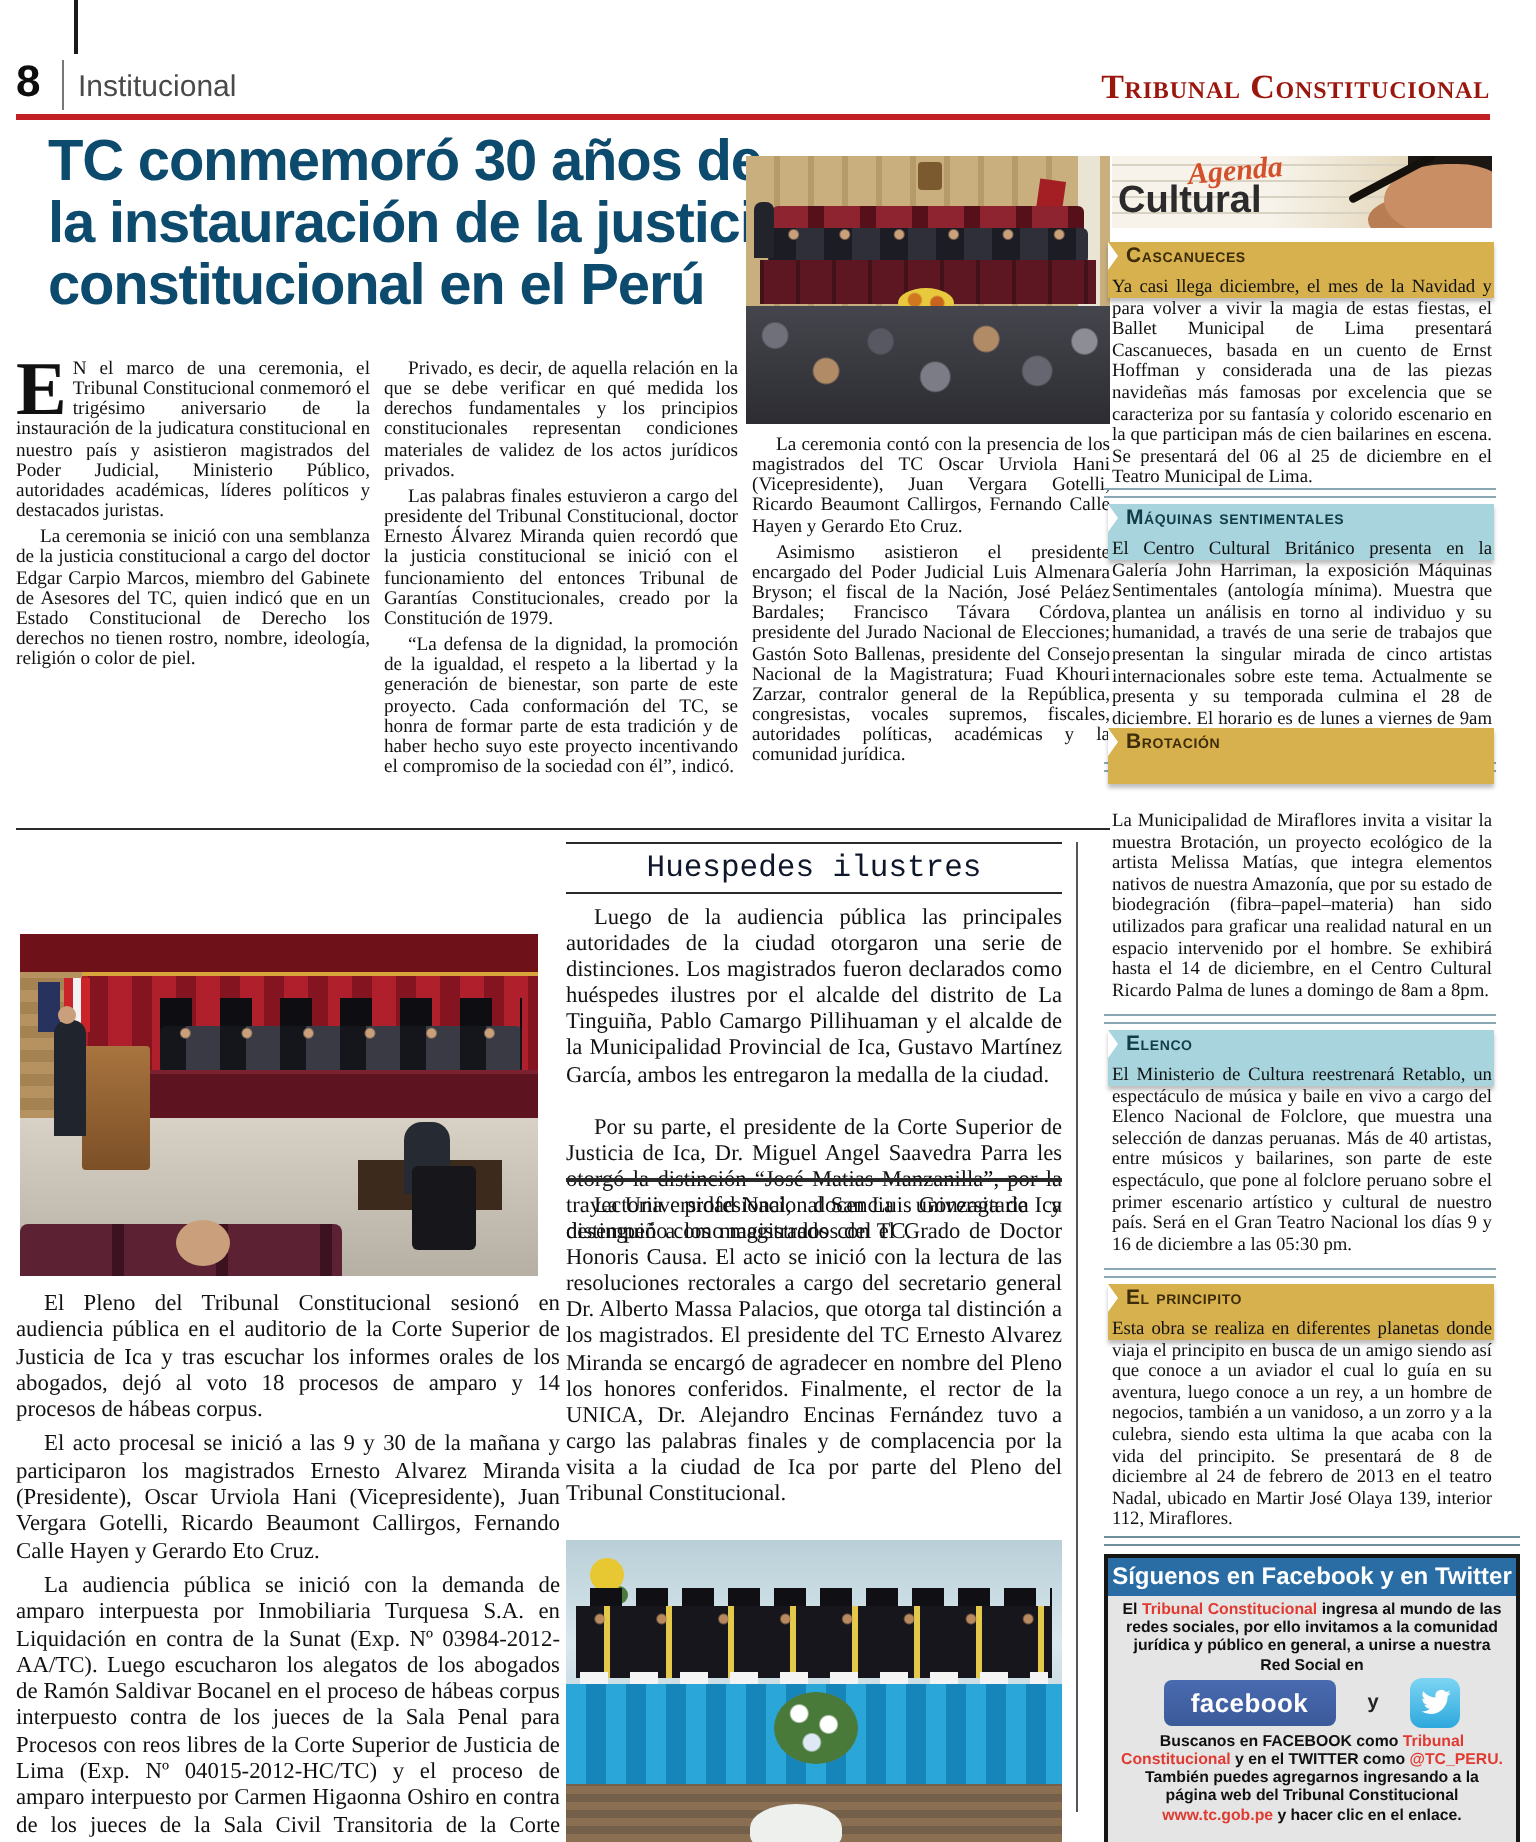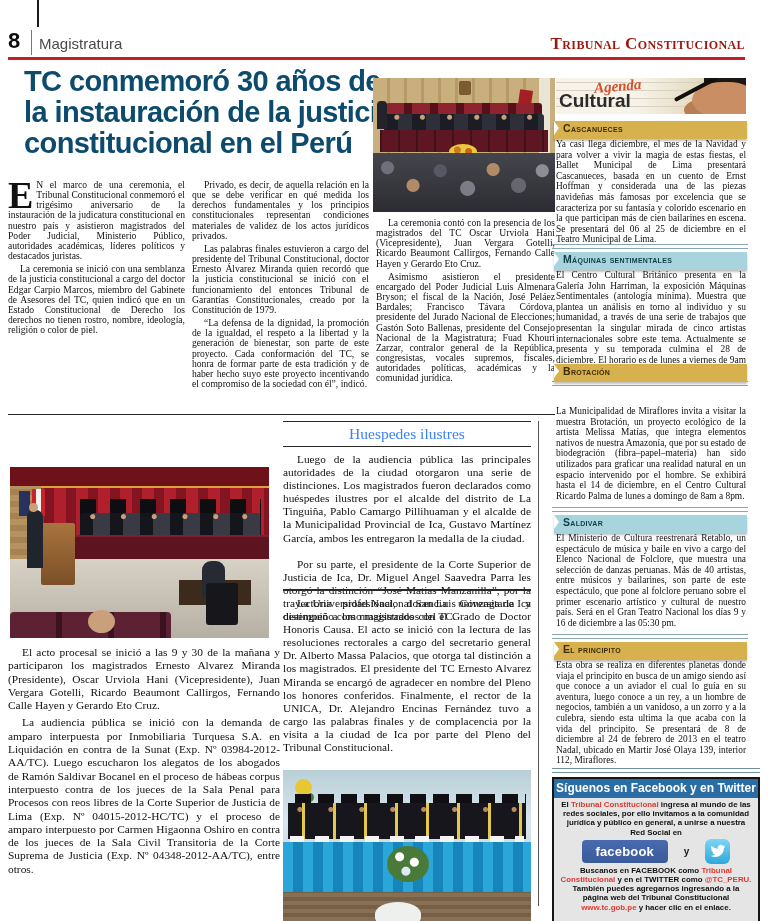--- a/index.html
+++ b/index.html
@@ -125,40 +125,40 @@
 
   
   .a2-title{left:8px;top:419px;width:272px;margin:0;font:bold 27px/30px "Liberation Sans",sans-serif;
             color:#0d0d0d;letter-spacing:-.8px;}
   .a2-text{left:8px;top:646px;width:272px;text-align:justify;hyphens:auto;}
   .b2{font-size:11.4px;line-height:13.3px;margin:0 0 4px;text-indent:14px;}
 
   
   .midcol{left:283px;width:248px;text-align:justify;hyphens:auto;}
   .mid-rule{height:1px;background:#2a2a2a;}
-  .mid-head{margin:3px 0;text-align:center;font-family:Liberation Serif, serif;font-weight:normal;
-            font-size:15.5px;color:#3b82f6;}
+  .mid-head{margin:3px 0;text-align:center;font-family:Liberation Mono, monospace;font-weight:normal;
+            font-size:15.5px;color:#0f172a;}
   .b3{font-size:11.3px;line-height:13.1px;margin:6px 0 4px;text-indent:14px;}
   .b3 + .b3{margin-top:13px;}
   .vdivider{left:538px;top:421px;width:1px;height:485px;background:#555;}
 
   
   .banner{left:556px;top:78px;width:190px;height:36px;background:#1c1713;overflow:hidden;}
   .banner *{position:absolute;}
   .nb-paper{left:0;top:0;width:78%;height:100%;
      background:repeating-linear-gradient(0deg,transparent 0 7px,#d8d2c2 7px 8px),
                 linear-gradient(100deg,#f7f3ea 55%,#e3d5b8 100%);}
   .hand{right:-8px;top:4px;width:62px;height:36px;background:#c98e63;border-radius:50% 40% 40% 50%;
      box-shadow:-14px 10px 0 -6px #b87d52;}
   .pen{right:26px;top:9px;width:48px;height:4px;background:#14100c;border-radius:2px;transform:rotate(-28deg);}
   .agenda-script{left:38px;top:0;font:italic bold 15px/17px "Liberation Serif",serif;color:#d4502a;
      transform:rotate(-5deg);}
   .cultural-word{left:3px;top:13px;font:bold 19px/20px "Liberation Sans",sans-serif;color:#2b2b2b;}
 
-  .ev-bar{left:554px;width:193px;height:18px;box-shadow:0 2px 2px rgba(0,0,0,.25);}
+  .ev-bar{left:554px;width:193px;height:28px;box-shadow:0 2px 2px rgba(0,0,0,.25);}
   .ev-bar .notch{position:absolute;left:0;top:0;width:0;height:0;
      border-top:7px solid transparent;border-bottom:7px solid transparent;border-left:5px solid #fff;}
   .ev-bar .ev-title{position:absolute;left:9px;top:0;font-family:"Liberation Sans",sans-serif;
      font-weight:bold;font-variant:small-caps;font-size:10.5px;line-height:14px;letter-spacing:.3px;}
   .ev-gold{background:#d7b14e;}  .ev-gold .ev-title{color:#3c2c08;}
   .ev-blue{background:#a8d4dd;}  .ev-blue .ev-title{color:#123c4a;}
   .ev-text{left:556px;width:190px;font-size:9.4px;line-height:10.6px;text-align:justify;hyphens:auto;}
   .divider{left:552px;width:196px;height:3px;border-top:1px solid #8aa8b2;border-bottom:1px solid #8aa8b2;}
   .divider-wide{left:552px;top:768px;width:208px;height:3px;
      border-top:1px solid #6f8f99;border-bottom:1px solid #6f8f99;}
@@ -180,21 +180,21 @@
      display:flex;align-items:center;justify-content:center;}
 </style>
 </head>
 <body>
 
 <div class="page">
 
   <div class="abs crop-mark"></div>
   <div class="abs page-num">8</div>
   <div class="abs num-bar"></div>
-  <div class="abs section-label">Magistratura</div>
+  <div class="abs section-label">Institucional</div>
   <div class="abs masthead">Tribunal Constitucional</div>
   <div class="abs red-rule"></div>
 
   <h1 class="abs headline">TC conmemoró 30 años de la instauración de la justicia constitucional en el Perú</h1>
 
   <div class="abs photo photo1">
     <div class="p1-wall"></div>
     <div class="p1-pillar"></div>
     <div class="p1-crest"></div>
     <div class="p1-flag-r"></div>
@@ -237,20 +237,21 @@
     <div class="p2-speaker"></div>
     <div class="p2-speaker-head"></div>
     <div class="p2-desk"></div>
     <div class="p2-sitman"></div>
     <div class="p2-chair-black"></div>
     <div class="p2-chairs-front"></div>
     <div class="p2-head"></div>
   </div>
 
   <div class="abs a2-text">
+    <p class="b2">El Pleno del Tribunal Constitucional sesionó en audiencia pública en el auditorio de la Corte Superior de Justicia de Ica y tras escuchar los informes orales de los abogados, dejó al voto 18 procesos de amparo y 14 procesos de hábeas corpus.</p>
     <p class="b2">El acto procesal se inició a las 9 y 30 de la mañana y participaron los magistrados Ernesto Alvarez Miranda (Presidente), Oscar Urviola Hani (Vicepresidente), Juan Vergara Gotelli, Ricardo Beaumont Callirgos, Fernando Calle Hayen y Gerardo Eto Cruz.</p>
     <p class="b2">La audiencia pública se inició con la demanda de amparo interpuesta por Inmobiliaria Turquesa S.A. en Liquidación en contra de la Sunat (Exp. Nº 03984-2012-AA/TC). Luego escucharon los alegatos de los abogados de Ramón Saldivar Bocanel en el proceso de hábeas corpus interpuesto contra de los jueces de la Sala Penal para Procesos con reos libres de la Corte Superior de Justicia de Lima (Exp. Nº 04015-2012-HC/TC) y el proceso de amparo interpuesto por Carmen Higaonna Oshiro en contra de los jueces de la Sala Civil Transitoria de la Corte Suprema de Justicia (Exp. Nº 04348-2012-AA/TC), entre otros.</p>
   </div>
 
   <div class="abs midcol" style="top:421px;">
     <div class="mid-rule"></div>
     <h3 class="mid-head">Huespedes ilustres</h3>
     <div class="mid-rule"></div>
     <p class="b3">Luego de la audiencia pública las principales autoridades de la ciudad otorgaron una serie de distinciones. Los magistrados fueron declarados como huéspedes ilustres por el alcalde del distrito de La Tinguiña, Pablo Camargo Pillihuaman y el alcalde de la Municipalidad Provincial de Ica, Gustavo Martínez García, ambos les entregaron la medalla de la ciudad.</p>
     <p class="b3">Por su parte, el presidente de la Corte Superior de Justicia de Ica, Dr. Miguel Angel Saavedra Parra les otorgó la distinción “José Matias Manzanilla”, por la trayectoria profesional, docencia universitaria y desempeño como magistrados del TC.</p>
@@ -300,21 +301,21 @@
 
   <div class="abs ev-bar ev-gold" style="top:364px;">
     <span class="notch"></span>
     <span class="ev-title">Brotación</span>
   </div>
   <p class="abs ev-text" style="top:406px;margin:0;">La Municipalidad de Miraflores invita a visitar la muestra Brotación, un proyecto ecológico de la artista Melissa Matías, que integra elementos nativos de nuestra Amazonía, que por su estado de biodegración (fibra–papel–materia) han sido utilizados para graficar una realidad natural en un espacio intervenido por el hombre. Se exhibirá hasta el 14 de diciembre, en el Centro Cultural Ricardo Palma de lunes a domingo de 8am a 8pm.</p>
   <div class="abs divider" style="top:507px;"></div>
 
   <div class="abs ev-bar ev-blue" style="top:515px;">
     <span class="notch"></span>
-    <span class="ev-title">Saldivar</span>
+    <span class="ev-title">Elenco</span>
   </div>
   <p class="abs ev-text" style="top:533px;margin:0;">El Ministerio de Cultura reestrenará Retablo, un espectáculo de música y baile en vivo a cargo del Elenco Nacional de Folclore, que muestra una selección de danzas peruanas. Más de 40 artistas, entre músicos y bailarines, son parte de este espectáculo, que pone al folclore peruano sobre el primer escenario artístico y cultural de nuestro país. Será en el Gran Teatro Nacional los días 9 y 16 de diciembre a las 05:30 pm.</p>
   <div class="abs divider" style="top:634px;"></div>
 
   <div class="abs ev-bar ev-gold" style="top:642px;">
     <span class="notch"></span>
     <span class="ev-title">El principito</span>
   </div>
   <p class="abs ev-text" style="top:660px;margin:0;">Esta obra se realiza en diferentes planetas donde viaja el principito en busca de un amigo siendo así que conoce a un aviador el cual lo guía en su aventura, luego conoce a un rey, a un hombre de negocios, también a un vanidoso, a un zorro y a la culebra, siendo esta ultima la que acaba con la vida del principito. Se presentará de 8 de diciembre al 24 de febrero de 2013 en el teatro Nadal, ubicado en Martir José Olaya 139, interior 112, Miraflores.</p>
 

